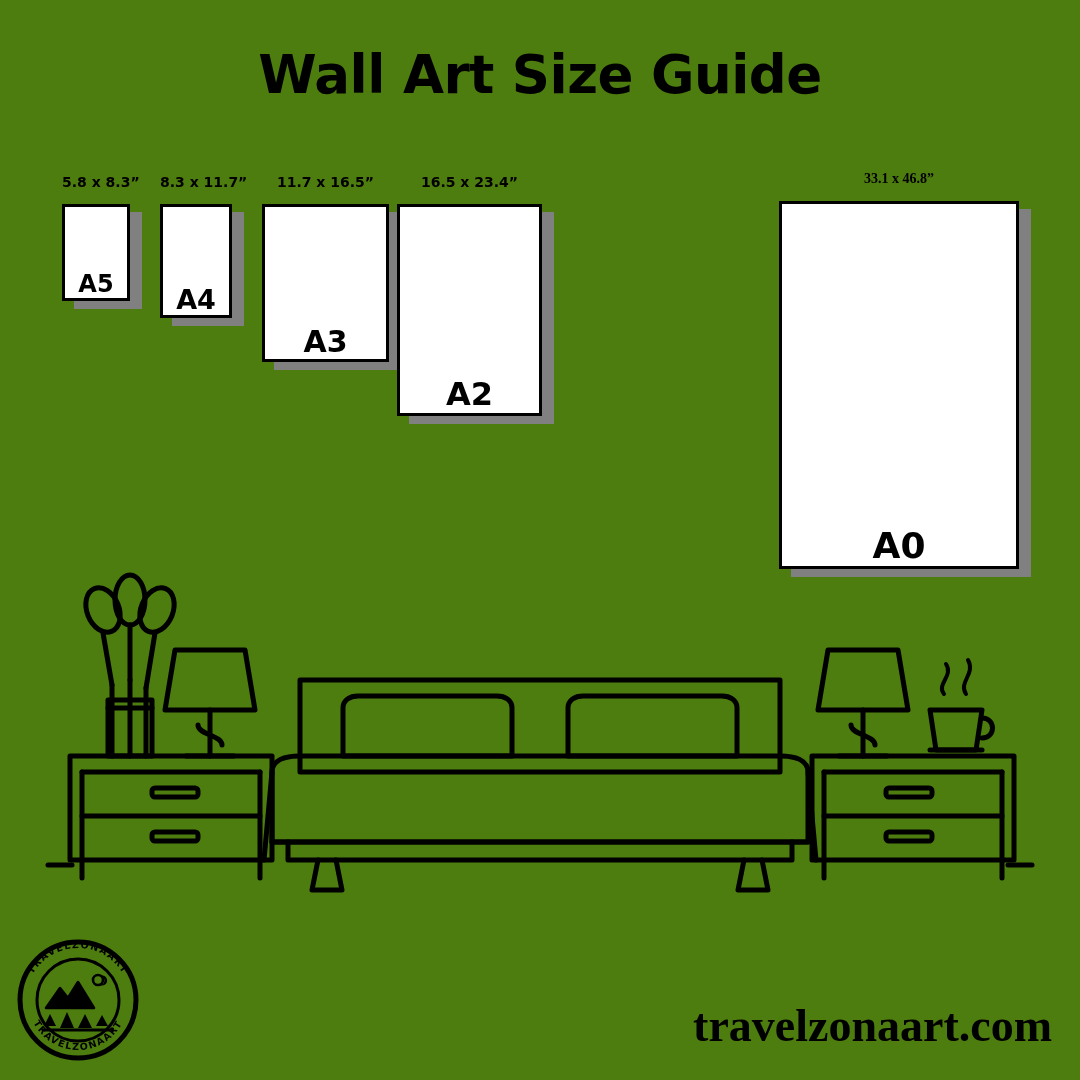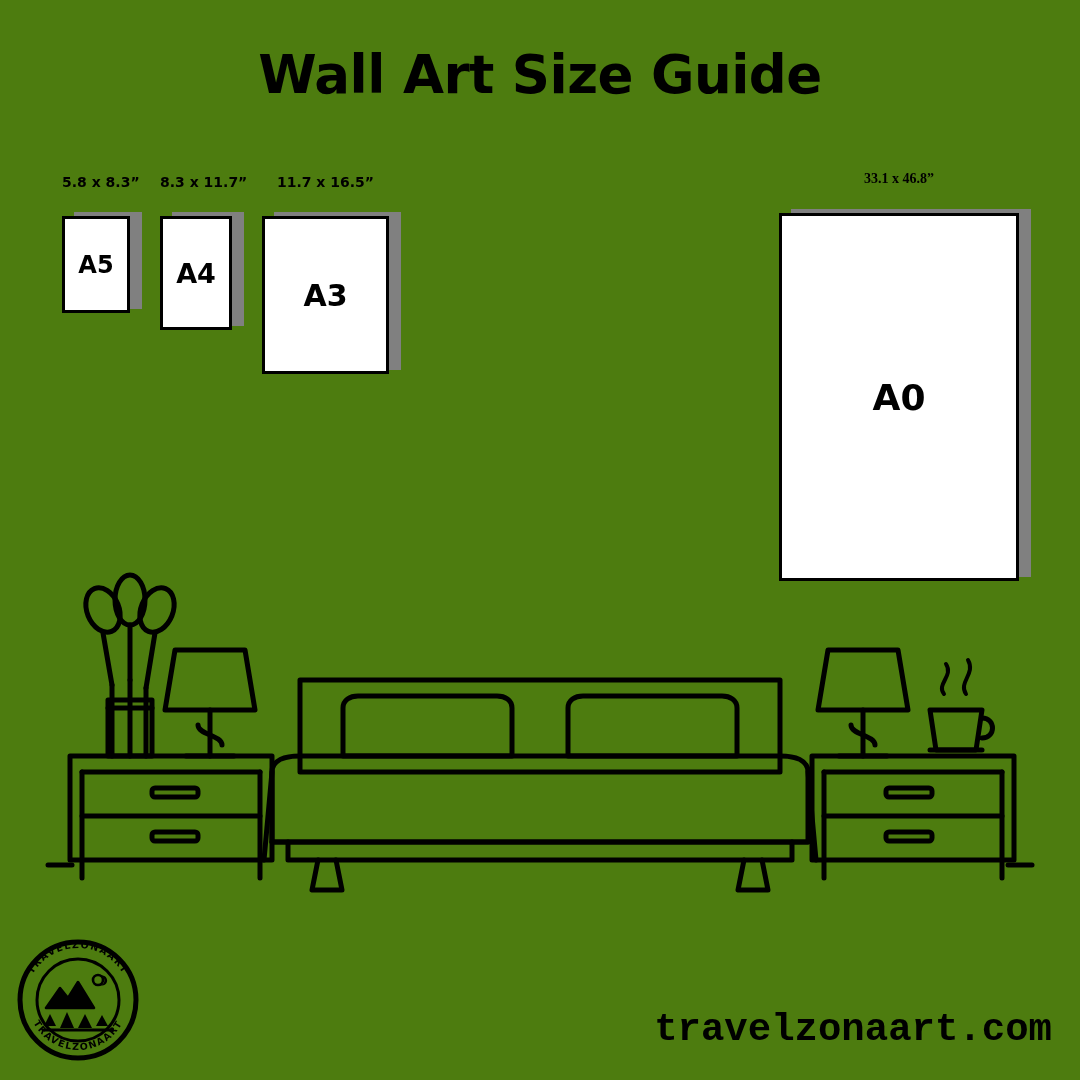--- a/index.html
+++ b/index.html
@@ -35,26 +35,26 @@
   }
   .frame-group { position: absolute; border-radius: 9px; }
   .frame-shadow {
     position: absolute;
     background: #808080;
     top: 12px; left: 12px;
     width: 100%; height: 100%;
   }
   .frame-box {
     position: absolute;
-    top: 16px; left: 0;
+    top: 4px; left: 0;
     width: 100%; height: 100%;
     background: #ffffff;
     border: 3px solid #000000;
     display: flex;
-    align-items: center;
+    align-items: flex-end;
     justify-content: center;
   }
   .frame-label {
     font-family: "DejaVu Sans", sans-serif;
     font-weight: 700;
     color: #000000;
   }
   .dim-label {
     position: absolute;
     width: 100%;
@@ -75,23 +75,23 @@
 
   
   #logo {
     position: absolute;
     left: 8px; top: 930px;
     width: 140px; height: 140px;
   }
   #website {
     position: absolute;
     right: 28px; bottom: 28px;
-    font-family: Liberation Mono, monospace;
-    font-weight: 700;
-    font-size: 39px;
+    font-family: Liberation Serif, serif;
+    font-weight: 700;
+    font-size: 46px;
     color: #000000;
   }
 </style>
 </head>
 <body>
 
 <div id="page">
 
   <div id="title">Wall Art Size Guide</div>
 
@@ -108,20 +108,27 @@
         <div class="frame-shadow"></div>
         <div class="frame-box">
           <span class="frame-label" style="font-size: 27px;">A4</span>
         </div>
       </div>
       <div class="frame-group" style="left: 262px; top: 200px; width: 127px; height: 158px;">
         <div class="dim-label" style="top: -26px; left: 0px;">11.7 x 16.5”</div>
         <div class="frame-shadow"></div>
         <div class="frame-box">
           <span class="frame-label" style="font-size: 30px;">A3</span>
+        </div>
+      </div>
+      <div class="frame-group" style="left: 397px; top: 200px; width: 145px; height: 212px;">
+        <div class="dim-label" style="top: -26px; left: 0px;">16.5 x 23.4”</div>
+        <div class="frame-shadow"></div>
+        <div class="frame-box">
+          <span class="frame-label" style="font-size: 32px;">A2</span>
         </div>
       </div>
       <div class="frame-group" style="left: 779px; top: 197px; width: 240px; height: 368px;">
         <div class="dim-label" style="top: -26px; left: 0px; font-family: Liberation Serif, serif;">33.1 x 46.8”</div>
         <div class="frame-shadow"></div>
         <div class="frame-box">
           <span class="frame-label" style="font-size: 36px;">A0</span>
         </div>
       </div>
     </div>

